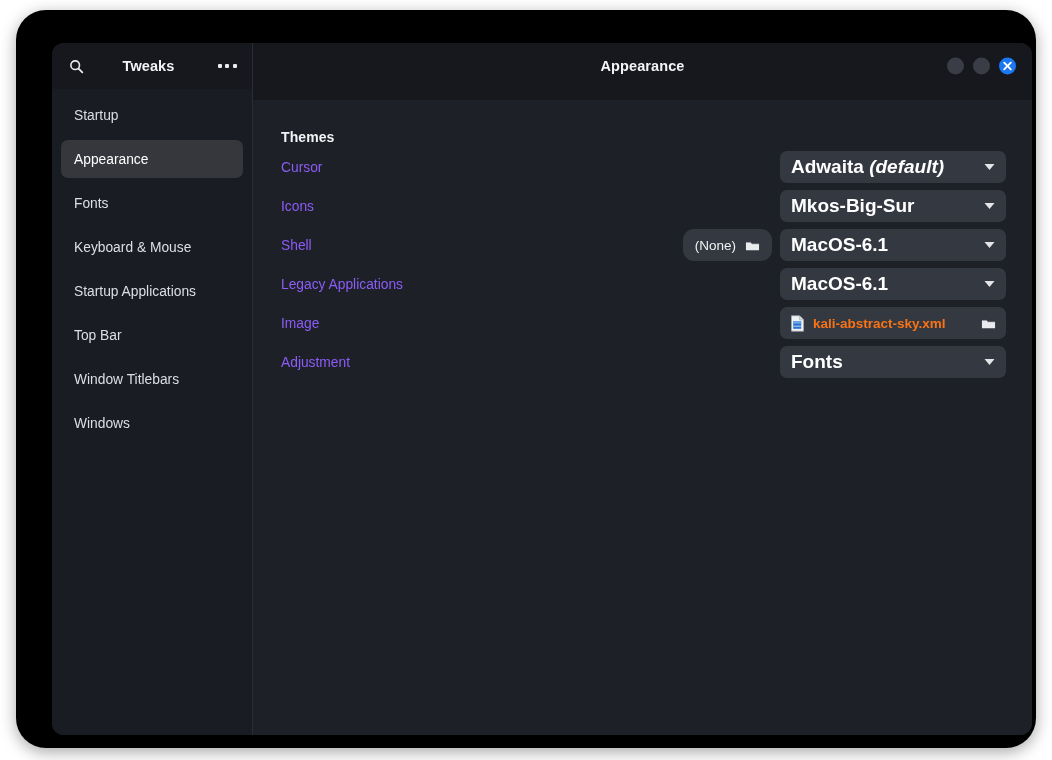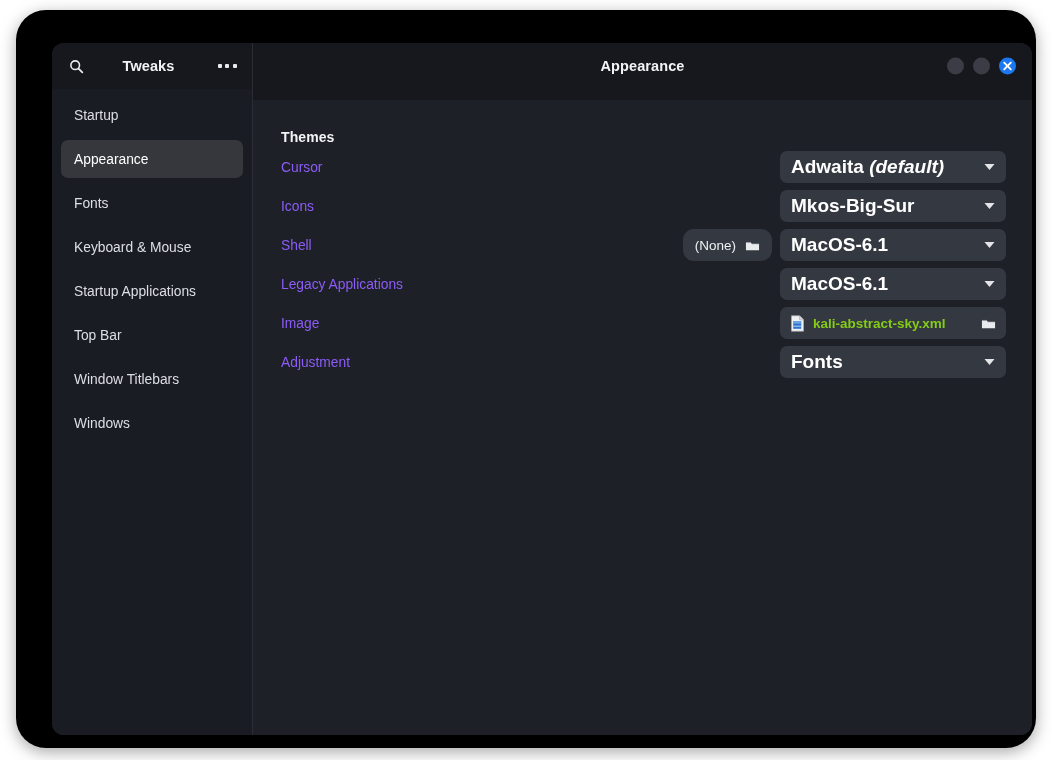--- a/index.html
+++ b/index.html
@@ -265,21 +265,21 @@
   
   .filechooser {
     width: 226px;
     height: 32px;
     background: #343841;
     border-radius: 7px;
     display: flex;
     align-items: center;
     padding: 0 10px;
     cursor: pointer;
-    color: #84cc16;
+    color: #f97316;
     font-size: 13.5px;
     font-weight: bold;
     gap: 8px;
     white-space: nowrap;
   }
   .filechooser .fc-name {
     overflow: hidden;
     text-overflow: ellipsis;
   }
   .filechooser .fc-folder { margin-left: auto; padding-left: 8px; display:flex; align-items:center;}

